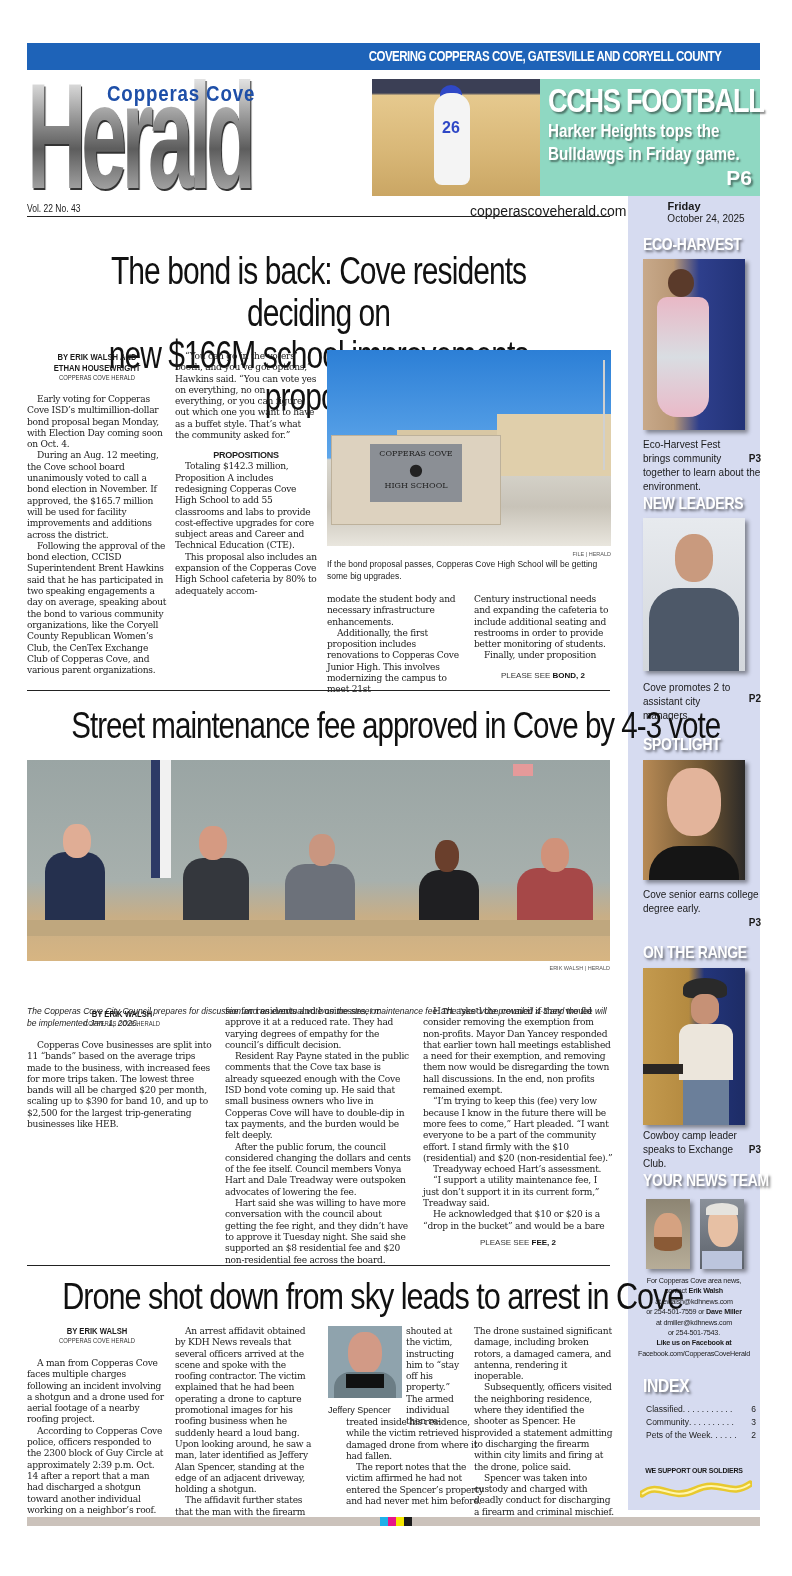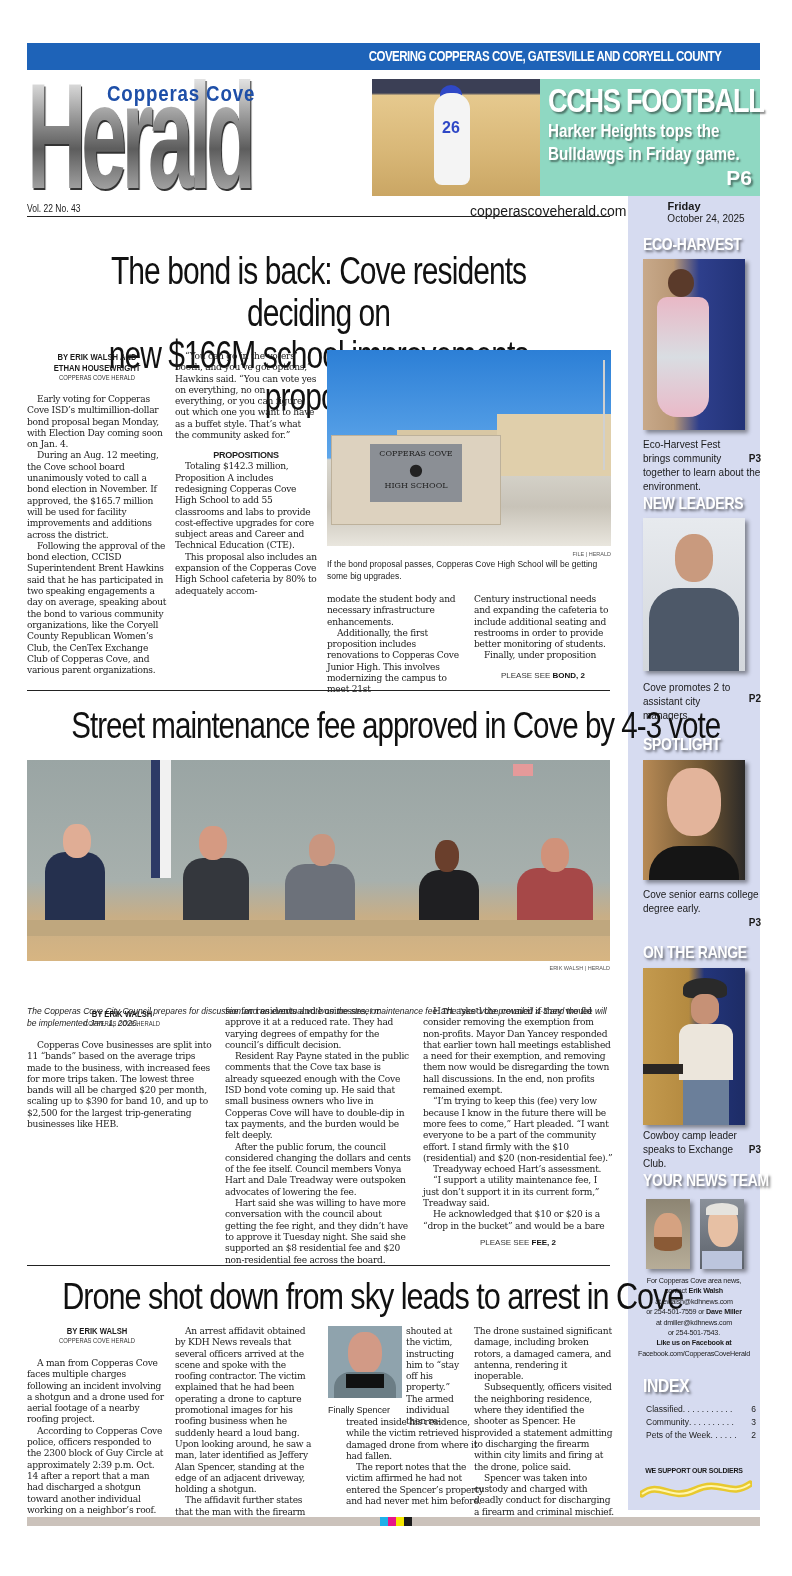--- a/index.html
+++ b/index.html
@@ -156,21 +156,21 @@
   <div>The bond is back: Cove residents deciding on</div>
   <div>new $166M school improvements proposal</div>
 </h1>
 
 <div class="abs" style="left:27px; top:352px; width:140px;">
   <div class="byline">BY ERIK WALSH AND</div>
   <div class="byline">ETHAN HOUSEWRIGHT</div>
   <div class="byline-org">COPPERAS COVE HERALD</div>
 </div>
 <div class="abs col" style="left:27px; top:394px; width:140px;">
-  <p>Early voting for Copperas Cove ISD’s multimillion-dollar bond proposal began Monday, with Election Day coming soon on Jan. 4.</p>
+  <p>Early voting for Copperas Cove ISD’s multimillion-dollar bond proposal began Monday, with Election Day coming soon on Oct. 4.</p>
   <p>During an Aug. 12 meeting, the Cove school board unanimously voted to call a bond election in November. If approved, the $165.7 million will be used for facility improvements and additions across the district.</p>
   <p>Following the approval of the bond election, CCISD Superintendent Brent Hawkins said that he has participated in two speaking engagements a day on average, speaking about the bond to various community organizations, like the Coryell County Republican Women’s Club, the CenTex Exchange Club of Copperas Cove, and various parent organizations.</p>
 </div>
 <div class="abs col" style="left:175px; top:351px; width:142px;">
   <p>“You can go in the voters’ booth, and you’ve got options,” Hawkins said. “You can vote yes on everything, no on everything, or you can figure out which one you want to have as a buffet style. That’s what the community asked for.”</p>
   <div class="subhead" style="margin-top:8px;">PROPOSITIONS</div>
   <p>Totaling $142.3 million, Proposition A includes redesigning Copperas Cove High School to add 55 classrooms and labs to provide cost-effective upgrades for core subject areas and Career and Technical Education (CTE).</p>
   <p>This proposal also includes an expansion of the Copperas Cove High School cafeteria by 80% to adequately accom-</p>
 </div>
 
@@ -258,21 +258,21 @@
 <div class="abs col" style="left:175px; top:1326px; width:142px;">
   <p>An arrest affidavit obtained by KDH News reveals that several officers arrived at the scene and spoke with the roofing contractor. The victim explained that he had been operating a drone to capture promotional images for his roofing business when he suddenly heard a loud bang. Upon looking around, he saw a man, later identified as Jeffery Alan Spencer, standing at the edge of an adjacent driveway, holding a shotgun.</p>
   <p>The affidavit further states that the man with the firearm</p>
 </div>
 
 <div class="abs" style="left:328px; top:1326px; width:74px; height:72px; background:#8fa3ad; overflow:hidden;">
   <div style="position:absolute; left:20px; top:6px; width:34px; height:42px; border-radius:45%; background:#d29a86;"></div>
   <div style="position:absolute; left:6px; top:46px; width:62px; height:26px; border-radius:16px 16px 0 0; background:#6b7d85;"></div>
   <div style="position:absolute; left:18px; top:48px; width:38px; height:14px; background:#111;"></div>
 </div>
-<div class="abs caption" style="left:328px; top:1404px; font-size:9px;">Finally Spencer</div>
+<div class="abs caption" style="left:328px; top:1404px; font-size:9px;">Jeffery Spencer</div>
 <div class="abs col" style="left:406px; top:1326px; width:62px;">shouted at the victim, instructing him to “stay off his property.” The armed individual then re-</div>
 <div class="abs col" style="left:346px; top:1417px; width:140px;">
   <p style="text-indent:0">treated inside his residence, while the victim retrieved his damaged drone from where it had fallen.</p>
   <p>The report notes that the victim affirmed he had not entered the Spencer’s property and had never met him before.</p>
 </div>
 <div class="abs col" style="left:474px; top:1326px; width:140px;">
   <p style="text-indent:0">The drone sustained significant damage, including broken rotors, a damaged camera, and antenna, rendering it inoperable.</p>
   <p>Subsequently, officers visited the neighboring residence, where they identified the shooter as Spencer. He provided a statement admitting to discharging the firearm within city limits and firing at the drone, police said.</p>
   <p>Spencer was taken into custody and charged with deadly conduct for discharging a firearm and criminal mischief.</p>
 </div>

